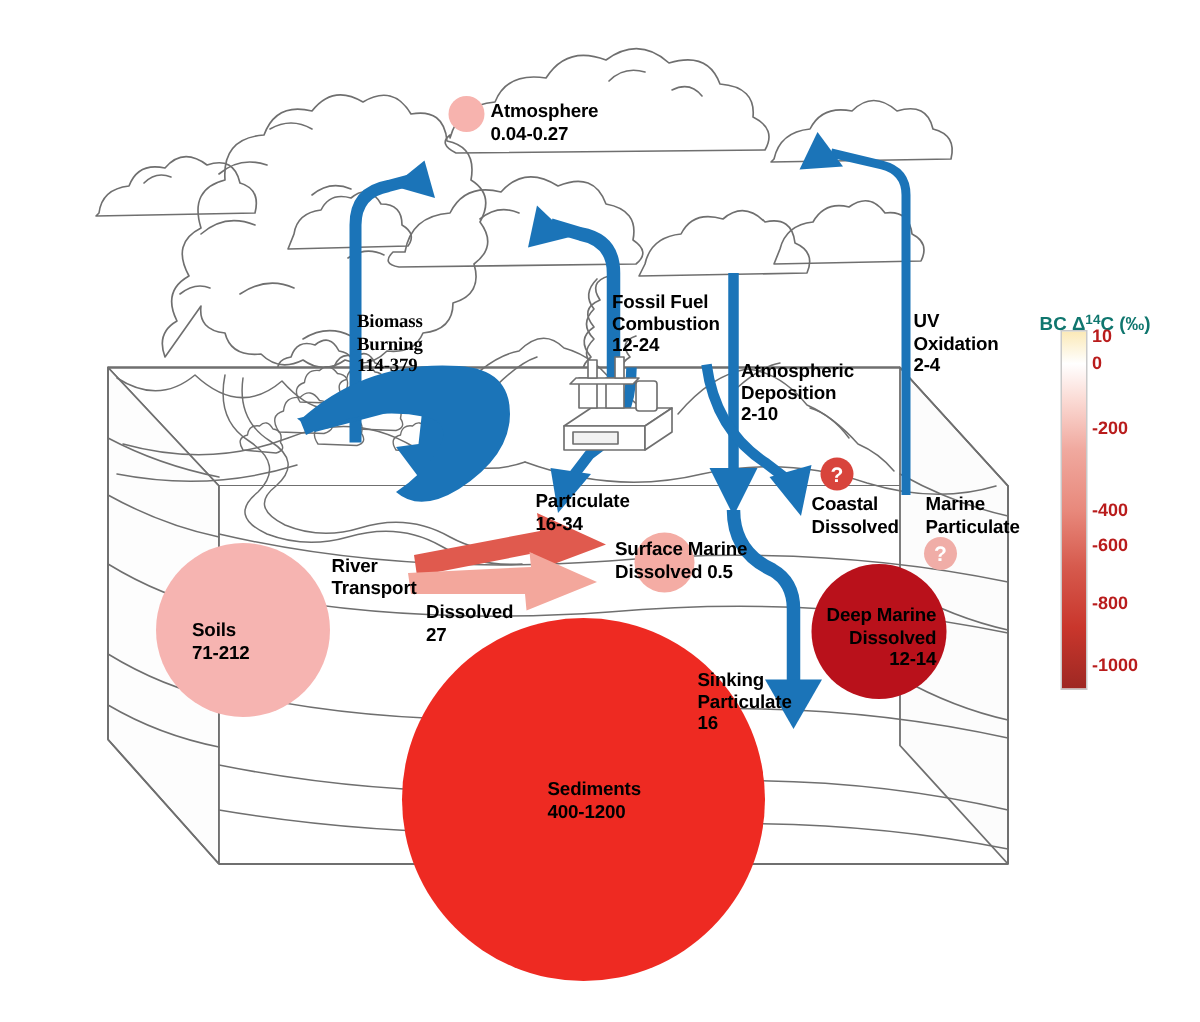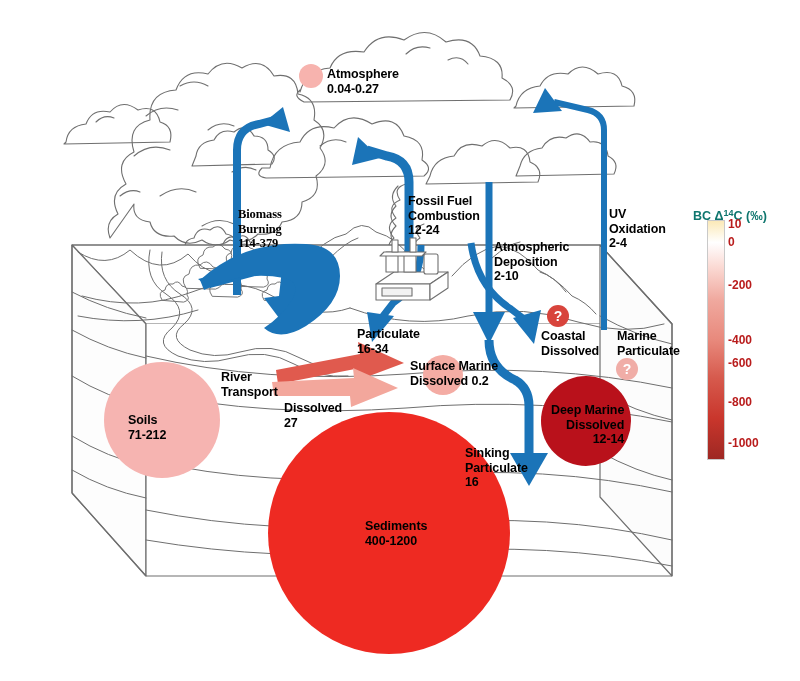--- a/index.html
+++ b/index.html
@@ -299,21 +299,21 @@
   <div class="lbl" style="left:357px; top:327px;">Particulate
 16-34</div>
 
   <div class="lbl" style="left:221px; top:370px;">River
 Transport</div>
 
   <div class="lbl" style="left:284px; top:401px;">Dissolved
 27</div>
 
   <div class="lbl" style="left:410px; top:359px;">Surface Marine
-Dissolved 0.2</div>
+Dissolved 0.5</div>
 
   <div class="lbl" style="left:465px; top:402px;margin-top:44px;">Sinking
 Particulate
 16</div>
 
   <div class="lbl" style="left:541px; top:329px;">Coastal
 Dissolved</div>
 
   <div class="lbl" style="left:617px; top:329px;">Marine
 Particulate</div>

